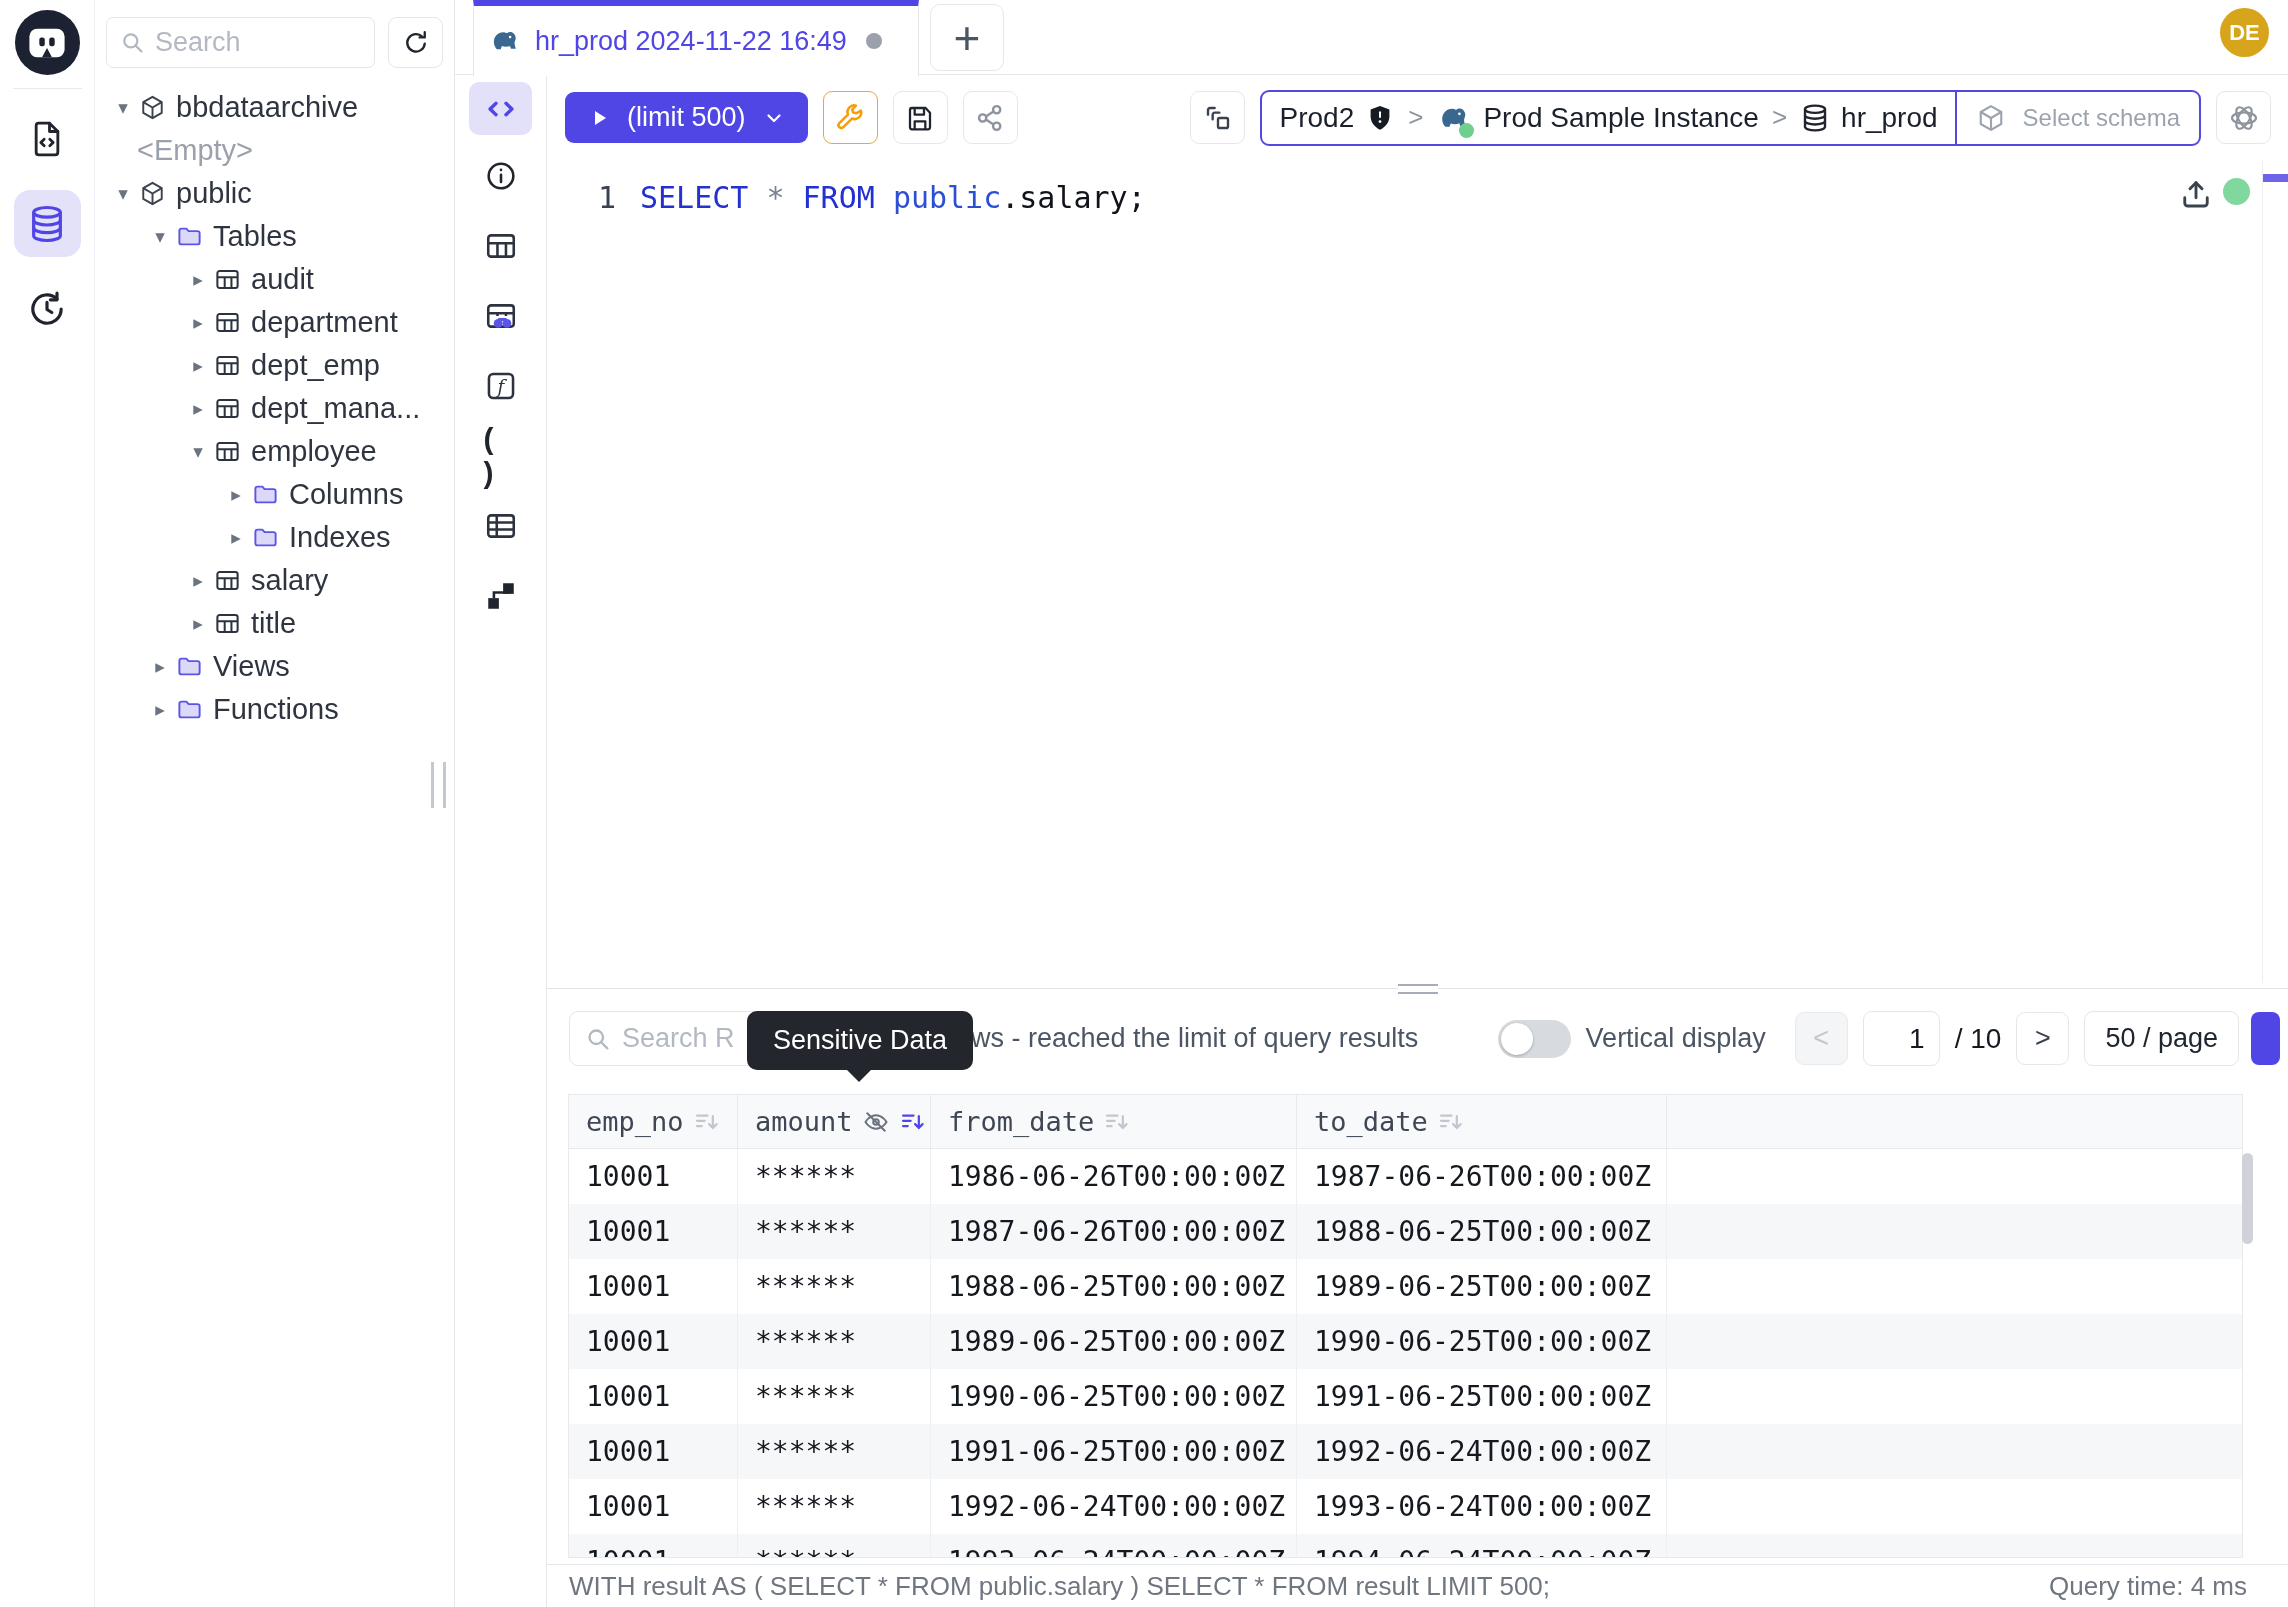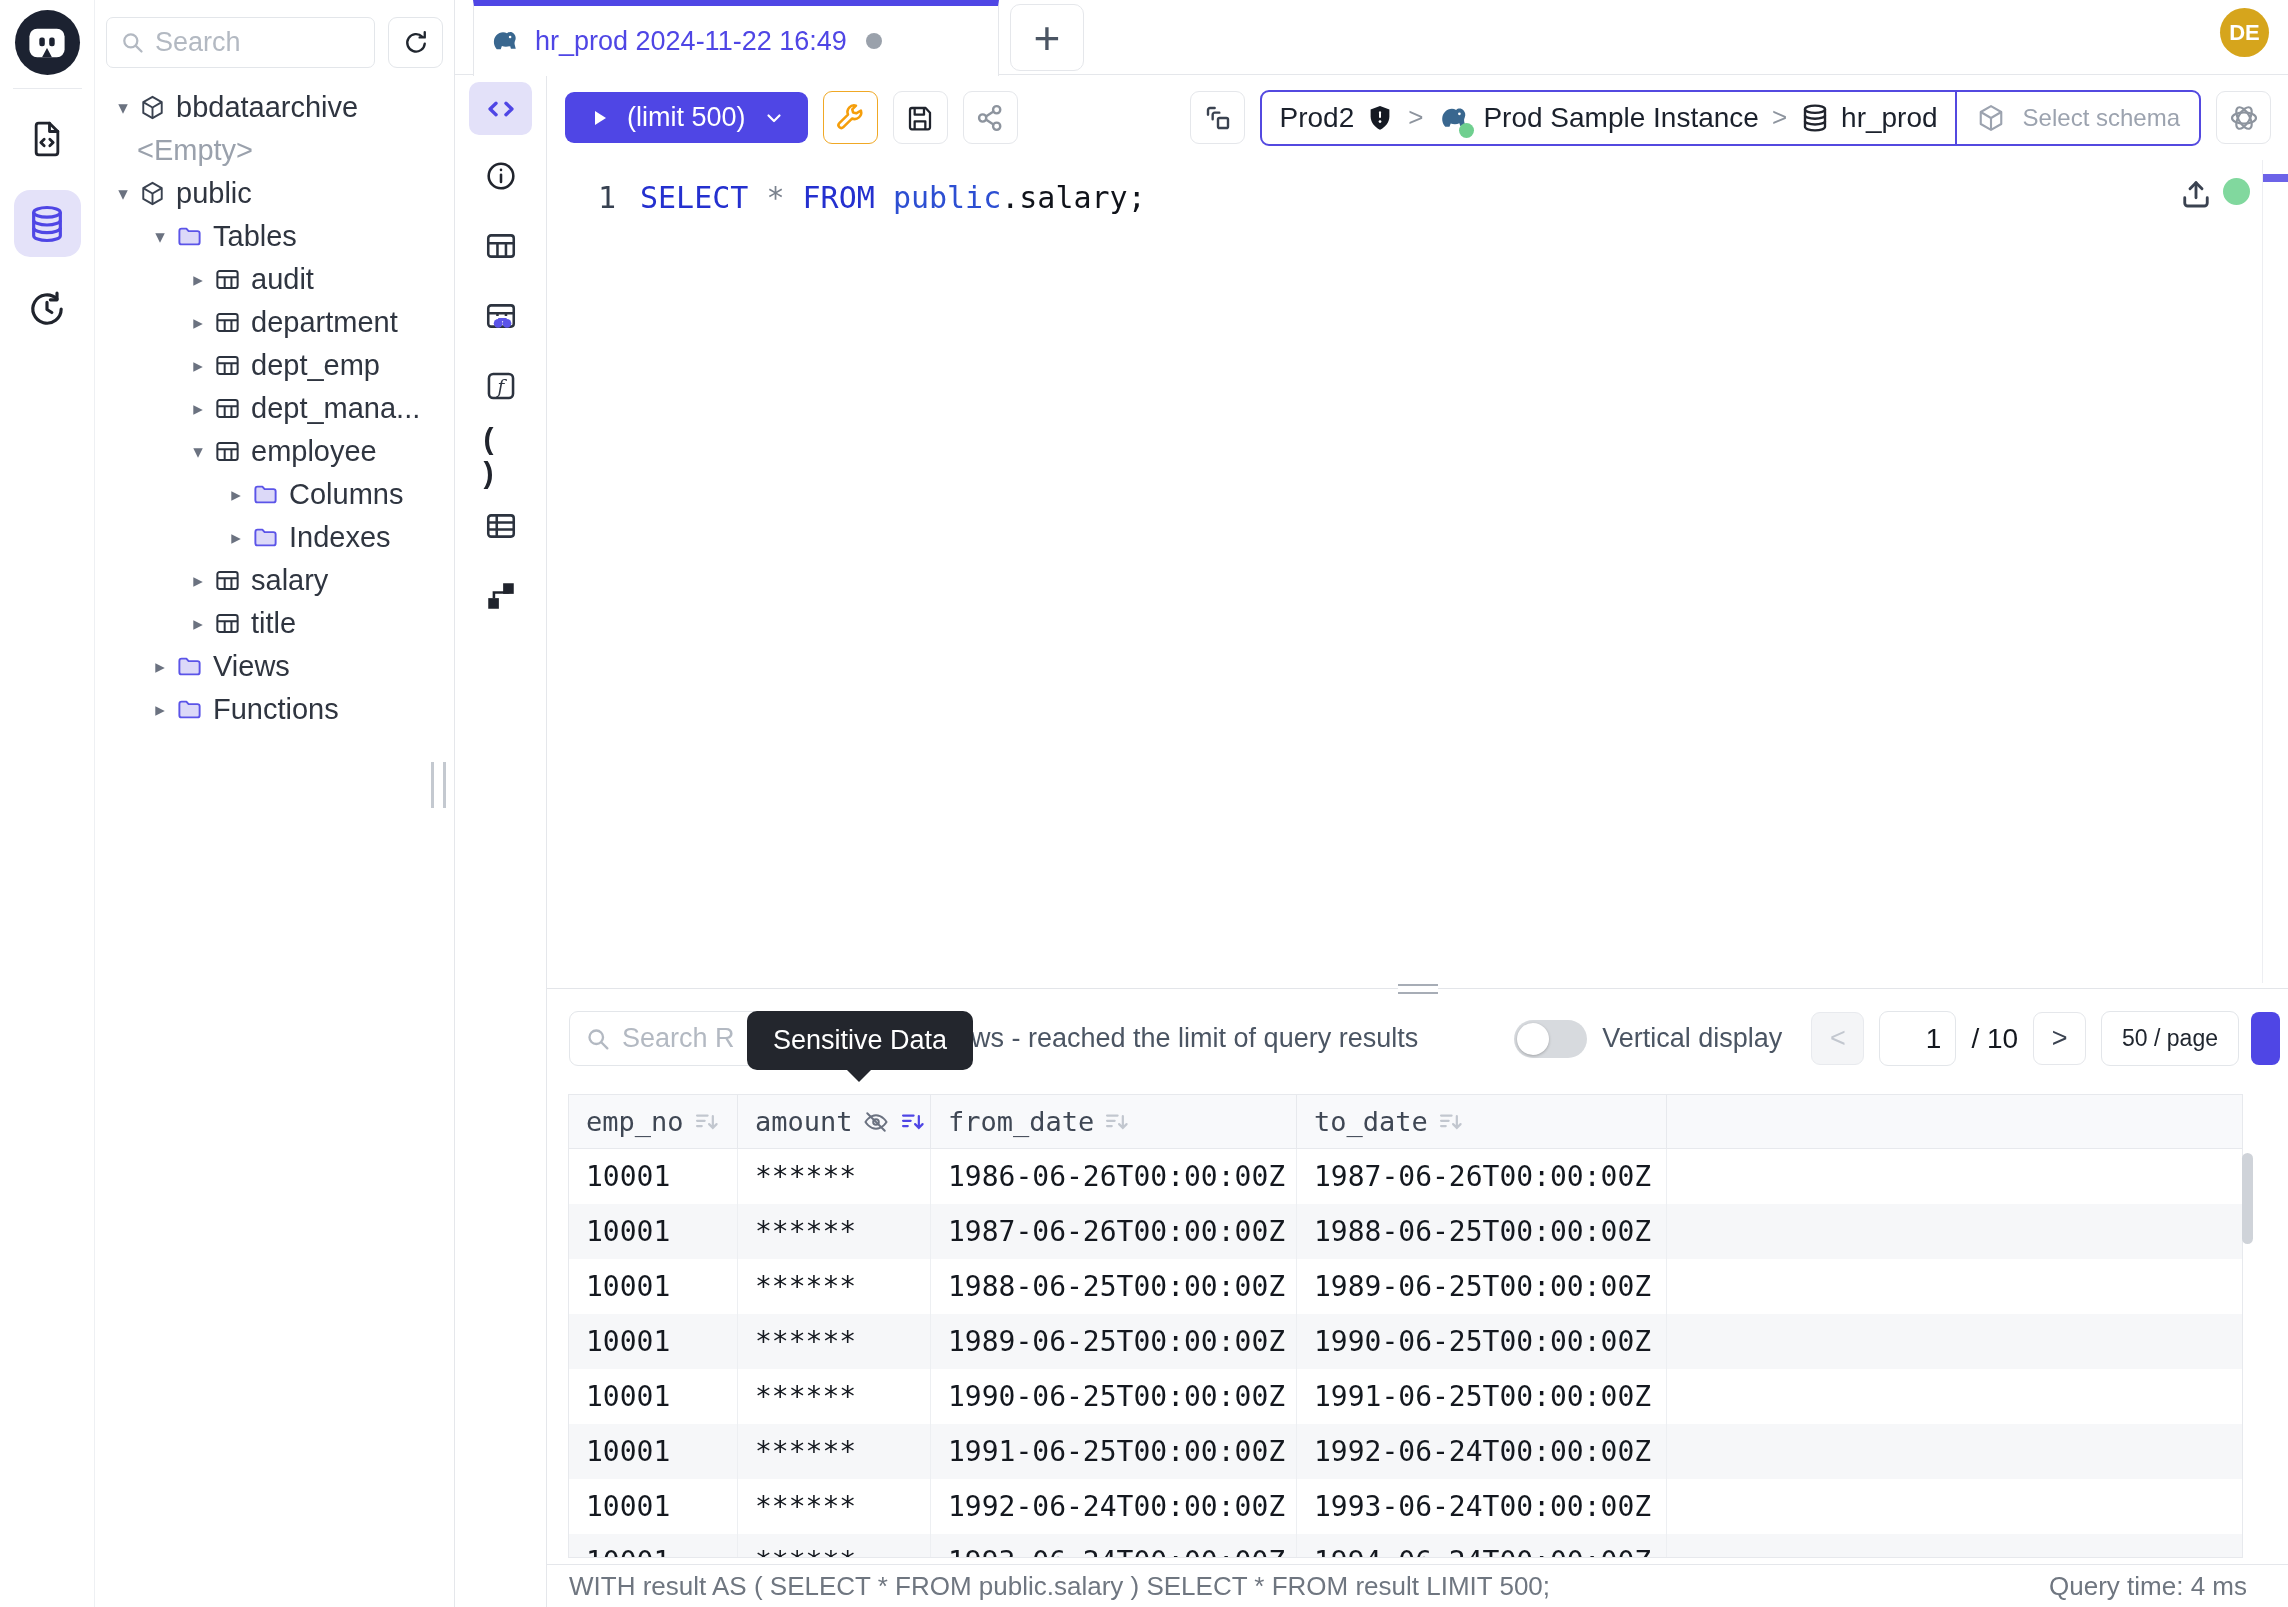--- a/index.html
+++ b/index.html
@@ -40,21 +40,21 @@
   .arrow{width:28px;flex:none;text-align:center;color:#6b7280;font-size:19px}
   .ticon{width:27px;height:27px;flex:none;margin:0 10px 0 2px}
   .tlabel{white-space:nowrap}
   .tlabel.muted{color:#9aa1ac;margin-left:0}
   .resize-handle{position:absolute;right:8px;top:762px;width:15px;height:46px;
     border-left:3px solid #c4c9d0;border-right:3px solid #c4c9d0}
 
   
   .main{flex:1;display:flex;flex-direction:column;min-width:0}
   .tabbar{height:75px;flex:none;border-bottom:1px solid #e5e7eb;display:flex;position:relative;background:#fff}
-  .tab{align-self:flex-start;margin-left:18px;width:526px;height:76px;background:#fff;z-index:1;
+  .tab{align-self:flex-start;margin-left:18px;width:446px;height:76px;background:#fff;z-index:1;
     border-top:6px solid #4f46e5;border-left:1px solid #e5e7eb;border-right:1px solid #e5e7eb;
     display:flex;align-items:center;gap:13px;padding:0 14px}
   .tab-title{font-size:27px;color:#4f46e5;white-space:nowrap}
   .tab-dot{width:16px;height:16px;border-radius:50%;background:#9aa1ab;margin-left:6px}
   .tab-el{width:34px;height:34px;flex:none}
   .tab-add{width:74px;height:67px;margin:4px 0 0 11px;border:1px solid #e5e7eb;border-radius:10px;
     display:flex;align-items:center;justify-content:center;font-size:46px;color:#4b5563;background:#fff}
   .avatar{position:absolute;right:20px;top:8px;width:49px;height:49px;border-radius:50%;
     display:flex;align-items:center;justify-content:center;color:#fff;font-size:22px;font-weight:700}
 
@@ -120,21 +120,21 @@
   .toggle-knob{position:absolute;left:3px;top:3px;width:32px;height:32px;border-radius:50%;
     background:#fff;box-shadow:0 1px 3px rgba(0,0,0,.25)}
   .toggle-label{font-size:27px;color:#4b5563;margin-right:14px;white-space:nowrap}
   .pg-btn{width:53px;height:53px;border:1px solid #e5e7eb;border-radius:9px;background:#fff;
     display:flex;align-items:center;justify-content:center;font-size:27px;color:#3a4250}
   .pg-btn.disabled{background:#f4f5f7;border-color:#e8eaee;color:#c2c7cf}
   .pg-input{width:77px;height:55px;border:1px solid #e3e6ea;border-radius:9px;background:#fff;
     display:flex;align-items:center;justify-content:flex-end;padding-right:14px;font-size:28px;color:#14181f}
   .pg-total{font-size:28px;color:#14181f;white-space:nowrap}
   .pg-size{height:55px;border:1px solid #e3e6ea;border-radius:9px;background:#fff;
-    display:flex;align-items:center;justify-content:center;padding:0 20px;font-size:23px;color:#20262f;white-space:nowrap}
+    display:flex;align-items:center;justify-content:center;padding:0 20px;font-size:27px;color:#20262f;white-space:nowrap}
   .side-sliver{position:absolute;right:9px;top:17px;width:29px;height:53px;border-radius:8px;background:#4f46e5}
 
   .tooltip{position:absolute;left:200px;top:16px;height:59px;padding:0 26px;background:#23262d;
     color:#fff;font-size:27px;display:flex;align-items:center;border-radius:10px;z-index:5;white-space:nowrap}
   .tooltip::after{content:"";position:absolute;left:99px;bottom:-12px;border:13px solid transparent;
     border-top-color:#23262d;border-bottom:none}
 
   .res-table{margin:28px 0 0 21px;width:1675px;border:1px solid #e7e9ed}
   .hrow{display:flex;height:54px;background:#f8f9fb;border-bottom:1px solid #e7e9ed}
   .hcell{display:flex;align-items:center;gap:9px;padding-left:17px;border-right:1px solid #e7e9ed;

